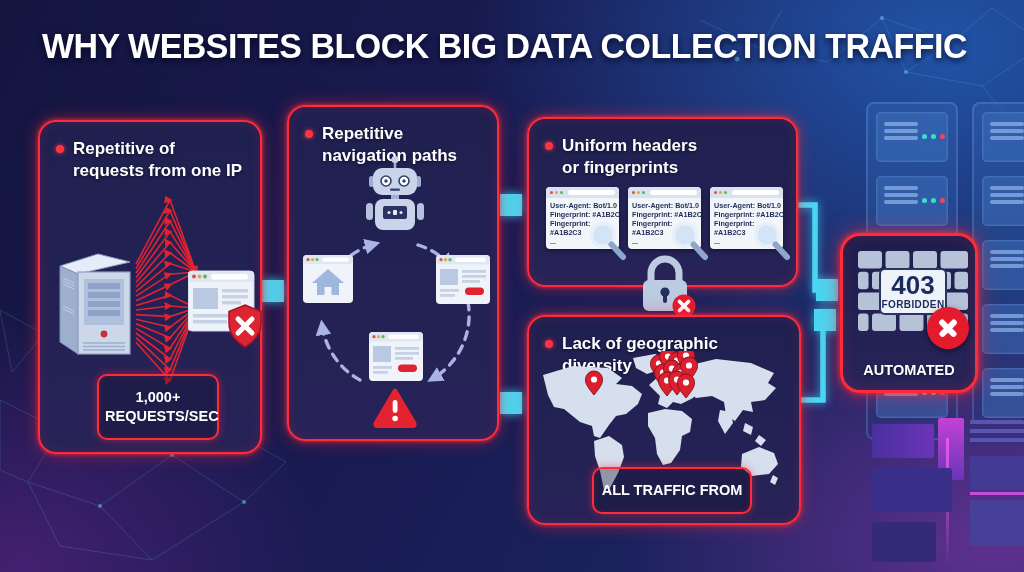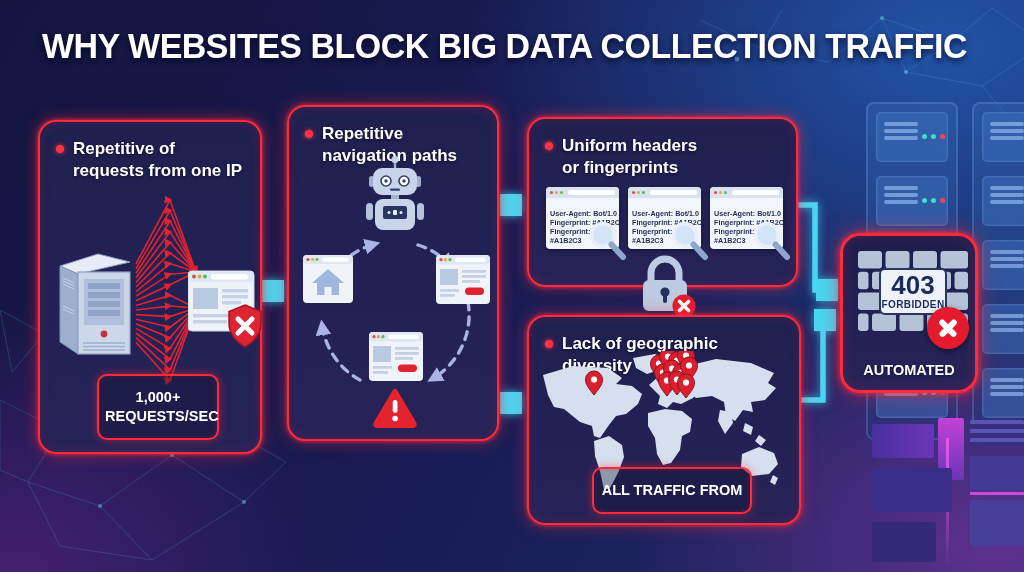--- a/index.html
+++ b/index.html
@@ -68,21 +68,21 @@
   .pill-badge span { display:block; font-size:14.5px; line-height:1.3; }
 
   
   .fp-card { position:absolute; top:68px; width:73px; height:62px; background:#f2f6fb;
     border-radius:4px; box-shadow:0 2px 4px rgba(0,0,25,.45); }
   .fp-top { position:relative; height:11px; background:#d9e2ef; border-radius:4px 4px 0 0; }
   .fp-top i { position:absolute; top:4px; width:3.2px; height:3.2px; border-radius:50%; }
   .fp-top .addr { position:absolute; left:22px; right:4px; top:3px; height:5px;
     background:#ffffff; border-radius:2.5px; }
   .fp-body { padding:3px 0 0 4px; font-size:7.2px; font-weight:700; color:#1f2b55;
-    line-height:1.25; white-space:nowrap; overflow:hidden;margin-top:8px; }
+    line-height:1.25; white-space:nowrap; overflow:hidden; }
   .fp-mag { position:absolute; right:-9px; bottom:-13px; }
 
   
   .result { position:absolute; left:840px; top:233px; width:138px; height:160px; z-index:5;
     border:3px solid #ff2b3a; border-radius:20px;
     background:linear-gradient(180deg,#1d1e4e,#282459);
     box-shadow:0 0 6px rgba(255,40,60,.95), 0 0 22px rgba(255,40,60,.55),
                inset 0 0 14px rgba(255,40,60,.18); }
   .code-box { position:absolute; left:36px; top:32px; width:68px; height:47px;
     background:#eef3fa; border:2px solid #2a3566; border-radius:6px; text-align:center;

